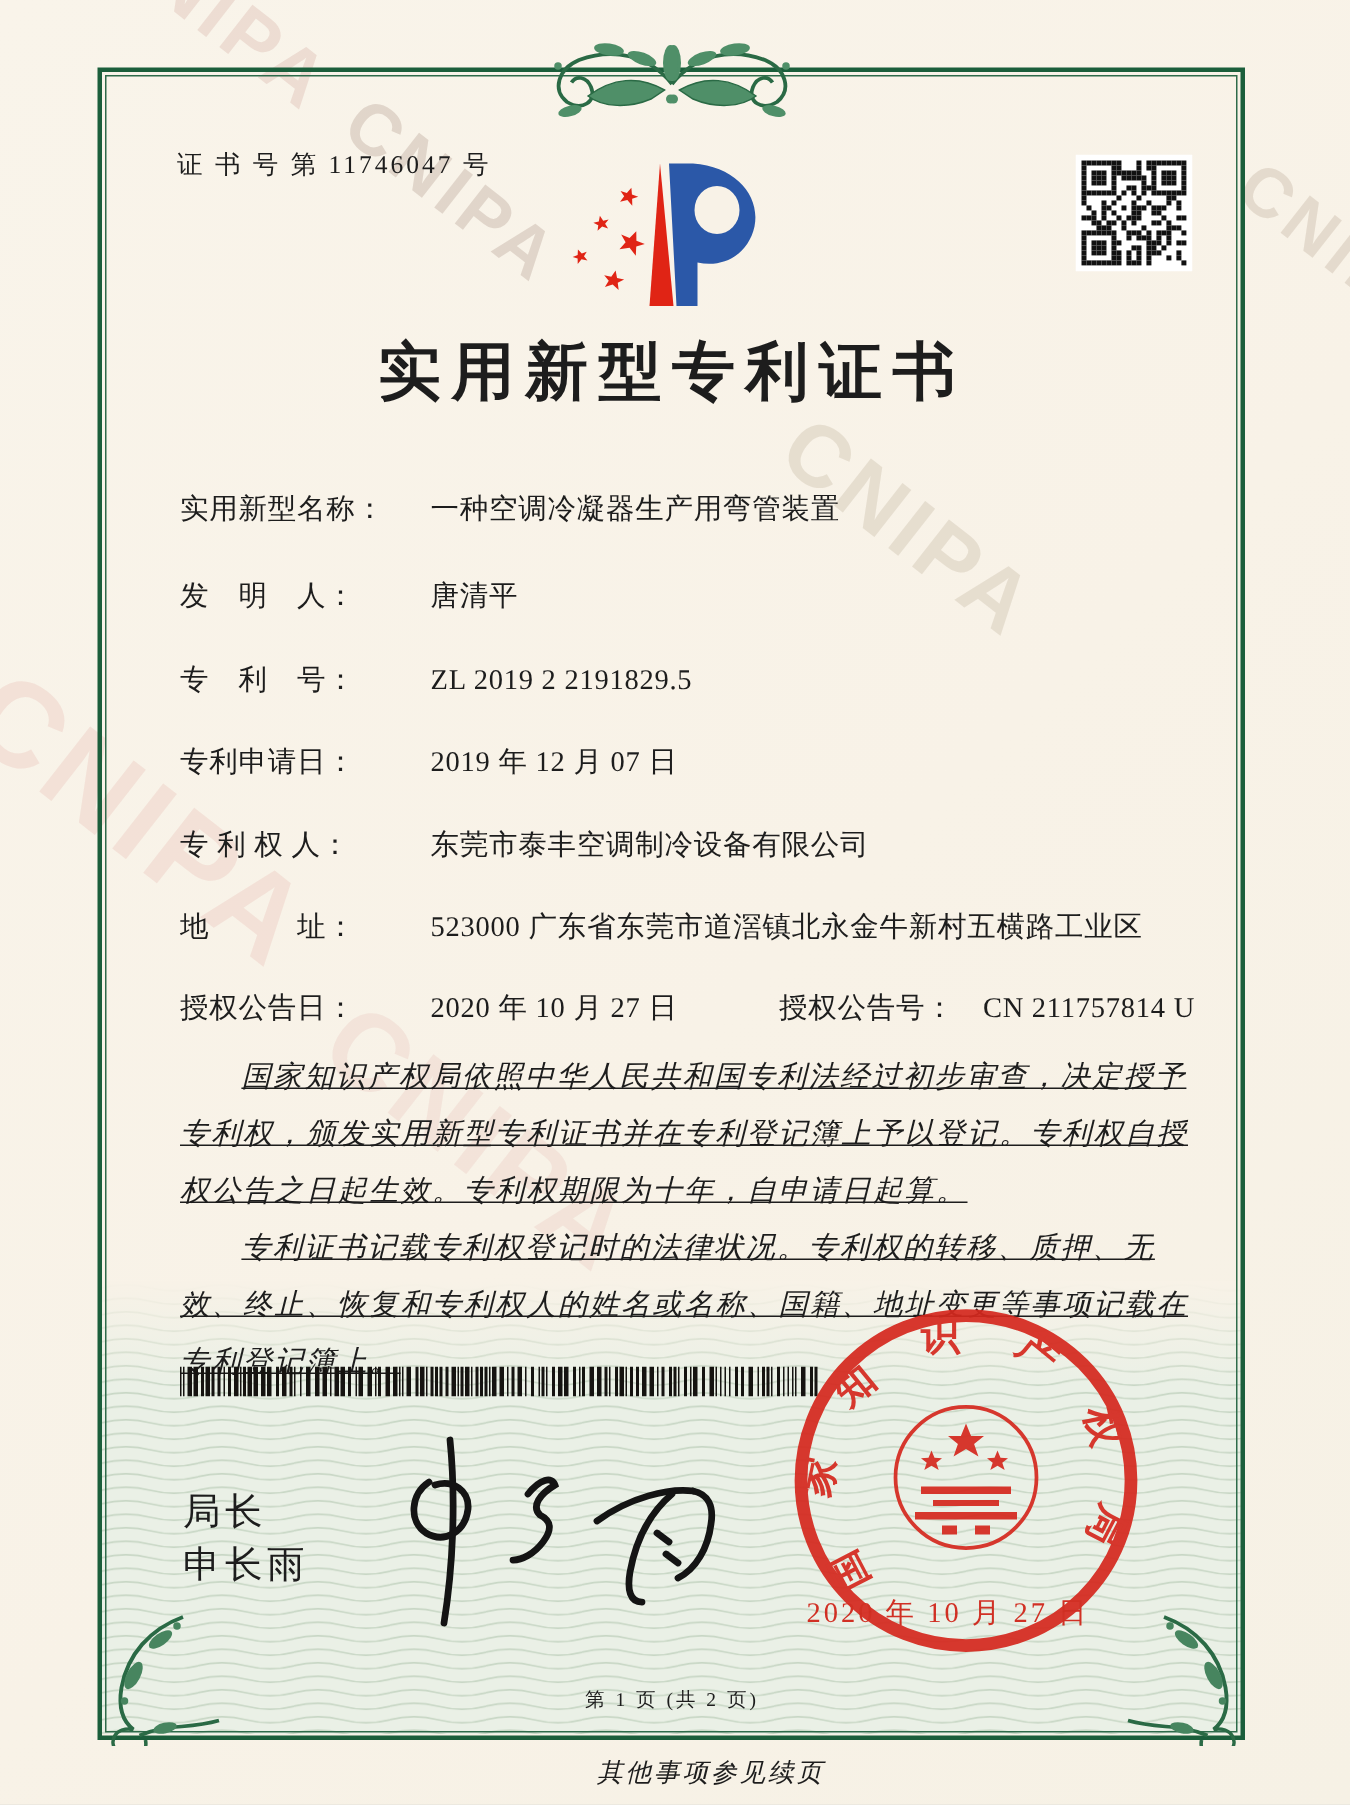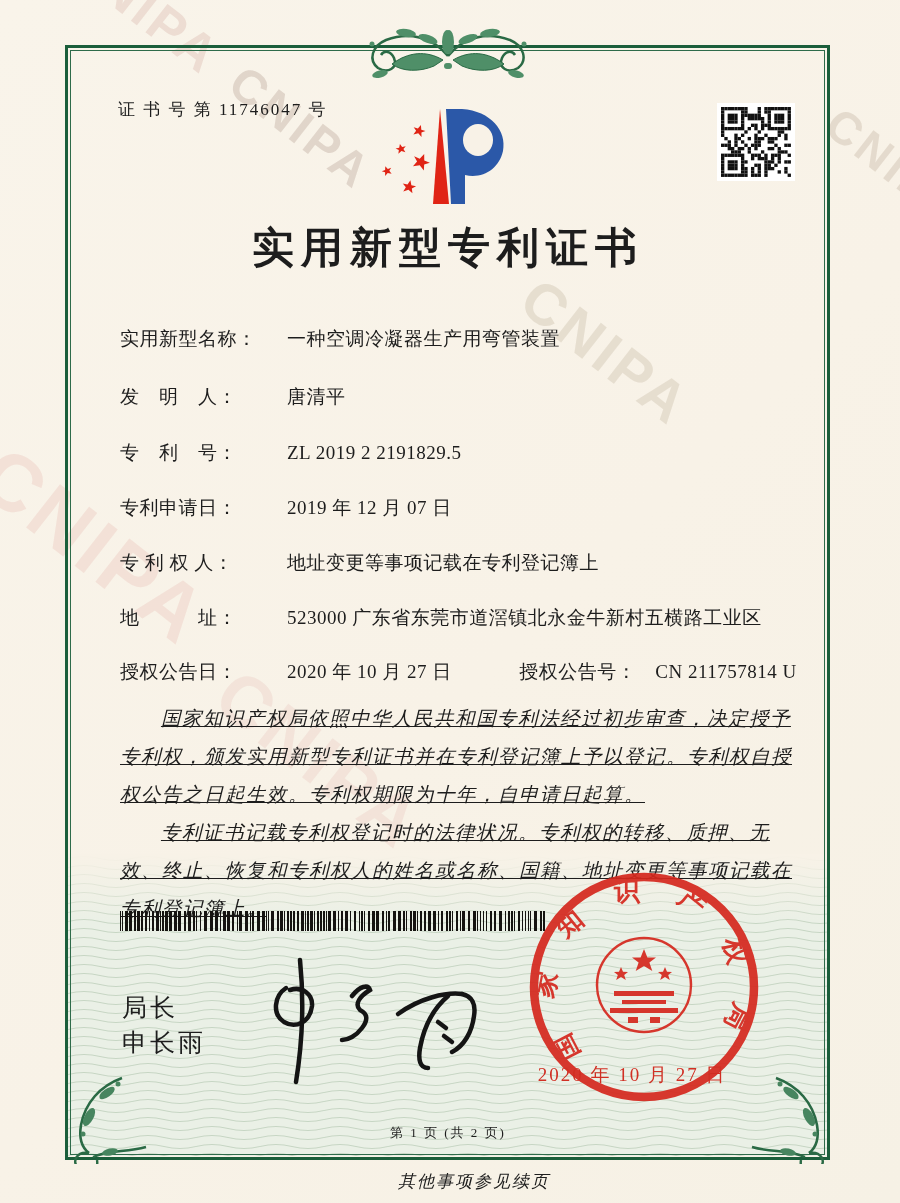--- a/index.html
+++ b/index.html
@@ -360,21 +360,21 @@
   <div class="field-row" style="top:384px">
     <span class="flabel">发　明　人：</span><span class="fvalue">唐清平</span>
   </div>
   <div class="field-row" style="top:440px">
     <span class="flabel">专　利　号：</span><span class="fvalue">ZL 2019 2 2191829.5</span>
   </div>
   <div class="field-row" style="top:495px">
     <span class="flabel">专利申请日：</span><span class="fvalue">2019 年 12 月 07 日</span>
   </div>
   <div class="field-row" style="top:550px">
-    <span class="flabel">专 利 权 人：</span><span class="fvalue">地址变更等事项记载在专利登记簿上</span>
+    <span class="flabel">专 利 权 人：</span><span class="fvalue">东莞市泰丰空调制冷设备有限公司</span>
   </div>
   <div class="field-row" style="top:605px">
     <span class="flabel">地　　　址：</span><span class="fvalue">523000 广东省东莞市道滘镇北永金牛新村五横路工业区</span>
   </div>
   <div class="field-row" style="top:659px">
     <span class="flabel">授权公告日：</span><span class="fvalue">2020 年 10 月 27 日</span>
     <span style="display:inline-block;width:58px;"></span>
     <span class="flabel2">授权公告号：</span><span class="fvalue">CN 211757814 U</span>
   </div>
 

